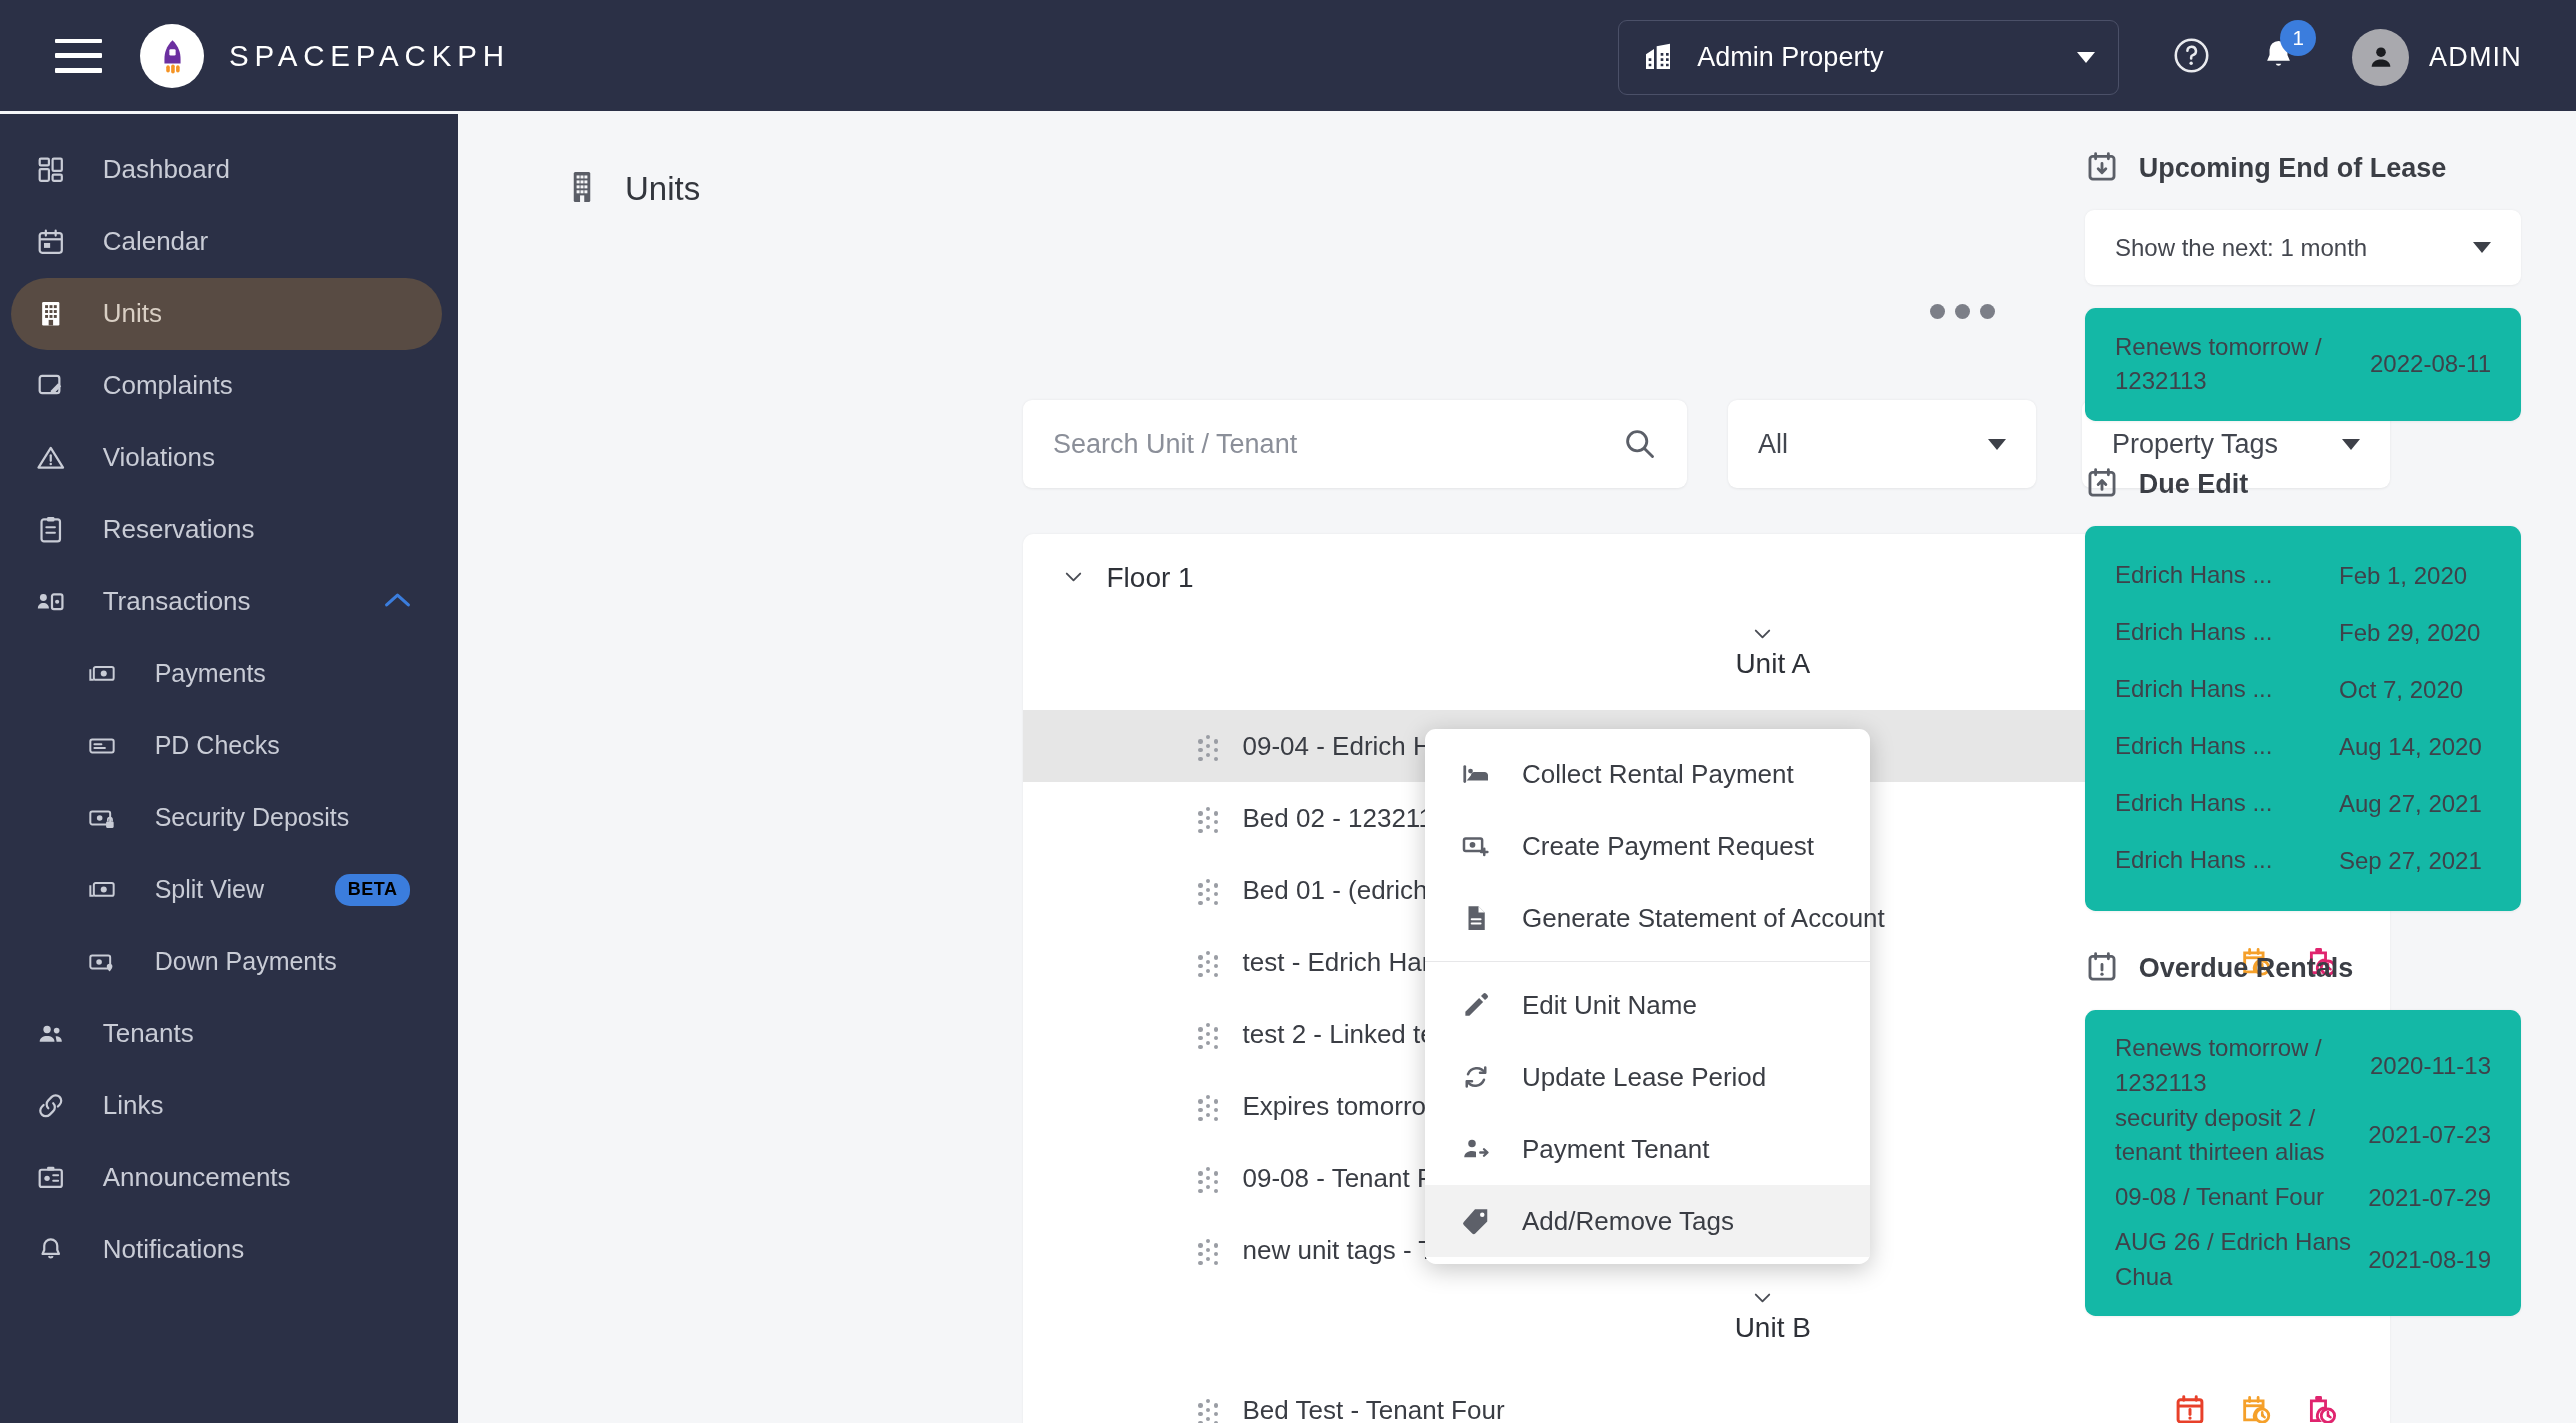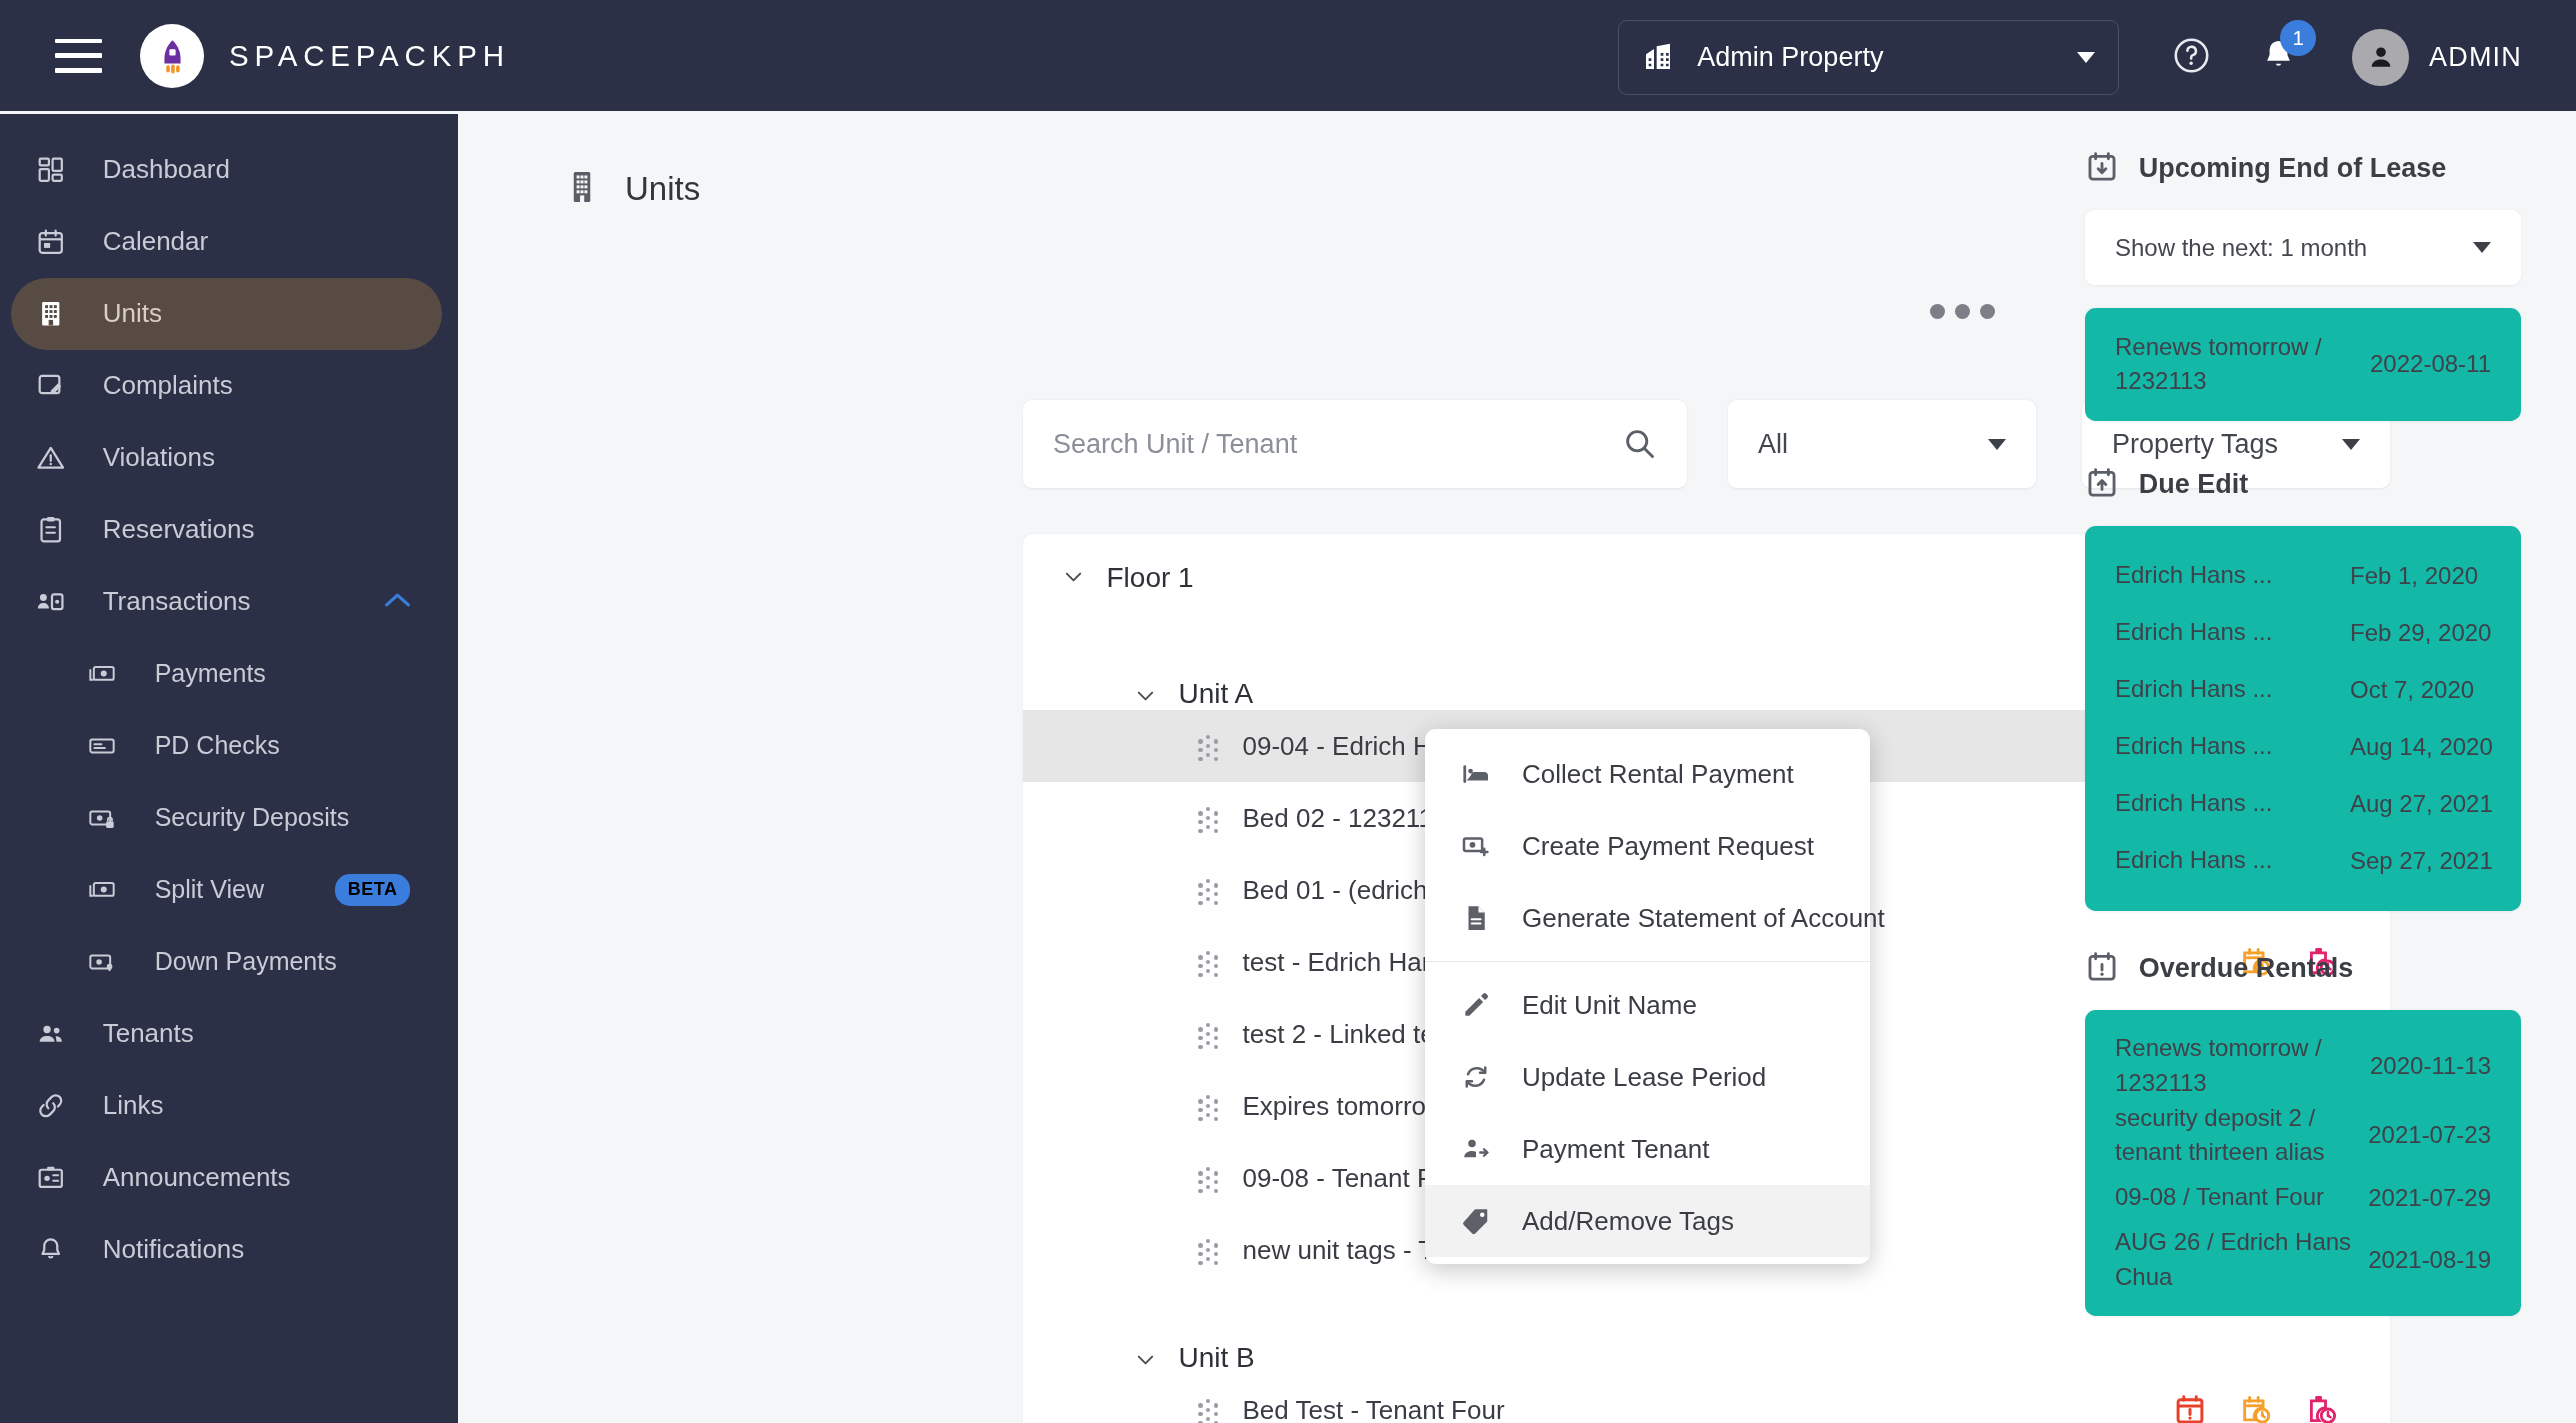--- a/index.html
+++ b/index.html
@@ -102,21 +102,21 @@
   #sel-all { left: 1270px; top: 286px; width: 308px; }
   #sel-tags { left: 1624px; top: 286px; width: 308px; }
 
   .list-card {
     position: absolute; left: 565px; top: 420px; width: 1367px;
     background: #ffffff; border-radius: 10.7px; padding-bottom: 0;
     box-shadow: 0 0.9px 2.7px rgba(0,0,0,.06); overflow: hidden;
   }
   .floor-row { display: flex; align-items: center; height: 88px; padding-left: 39px; cursor: pointer; }
   .floor-row .cname { font-size: 28px; color: #2e3138; margin-left: 21.5px; font-weight: 400; }
-  .unit-row { display: flex; align-items: flex-end; height: 88px; padding-left: 111px; cursor: pointer; }
+  .unit-row { display: flex; align-items: center; height: 88px; padding-left: 111px; cursor: pointer; flex-direction: column; }
   .unit-row .cname { font-size: 28px; color: #2e3138; margin-left: 21.5px; }
   .bed-row {
     display: flex; align-items: center; height: 72px; padding-left: 175px;
     cursor: pointer; position: relative;
   }
   .bed-row.selected { background: #e6e6e6; }
   .bed-row .bname { font-size: 26px; color: #3a3d44; margin-left: 21.5px; white-space: nowrap; }
   .bed-icons { position: absolute; right: 50px; display: flex; align-items: center; gap: 30px; }
   .bed-icons .slot { width: 36px; height: 36px; display: flex; align-items: center; justify-content: center; }
 
@@ -149,21 +149,21 @@
   }
   .rp-select .v { font-size: 24px; color: #44474f; flex: 1; }
   .rp-card {
     background: #14b8a6; border-radius: 10.7px; padding: 21.5px 30px; box-shadow: 0 0.9px 2.7px rgba(0,0,0,.06);
   }
   .rp-row { display: flex; align-items: center; min-height: 55px; }
   .rp-row .rname { font-size: 24px; color: #3e424a; flex: 1; padding-right: 14.3px; line-height: 1.45; }
   .rp-row .rdate { font-size: 24px; color: #3e424a; white-space: nowrap; }
   .rp-gap { height: 45px; }
   .rp-gap-sm { height: 39px; }
-  .rp-row.pdc { min-height: 57px; gap: 11px; }
+  .rp-row.pdc { min-height: 57px; }
   .rp-row.pdc .rname { flex: 0 0 224px; }
 </style>
 </head>
 <body>
 
 <div class="app">
 
   <div class="topbar">
     <div class="hamburger">
       <span></span>

